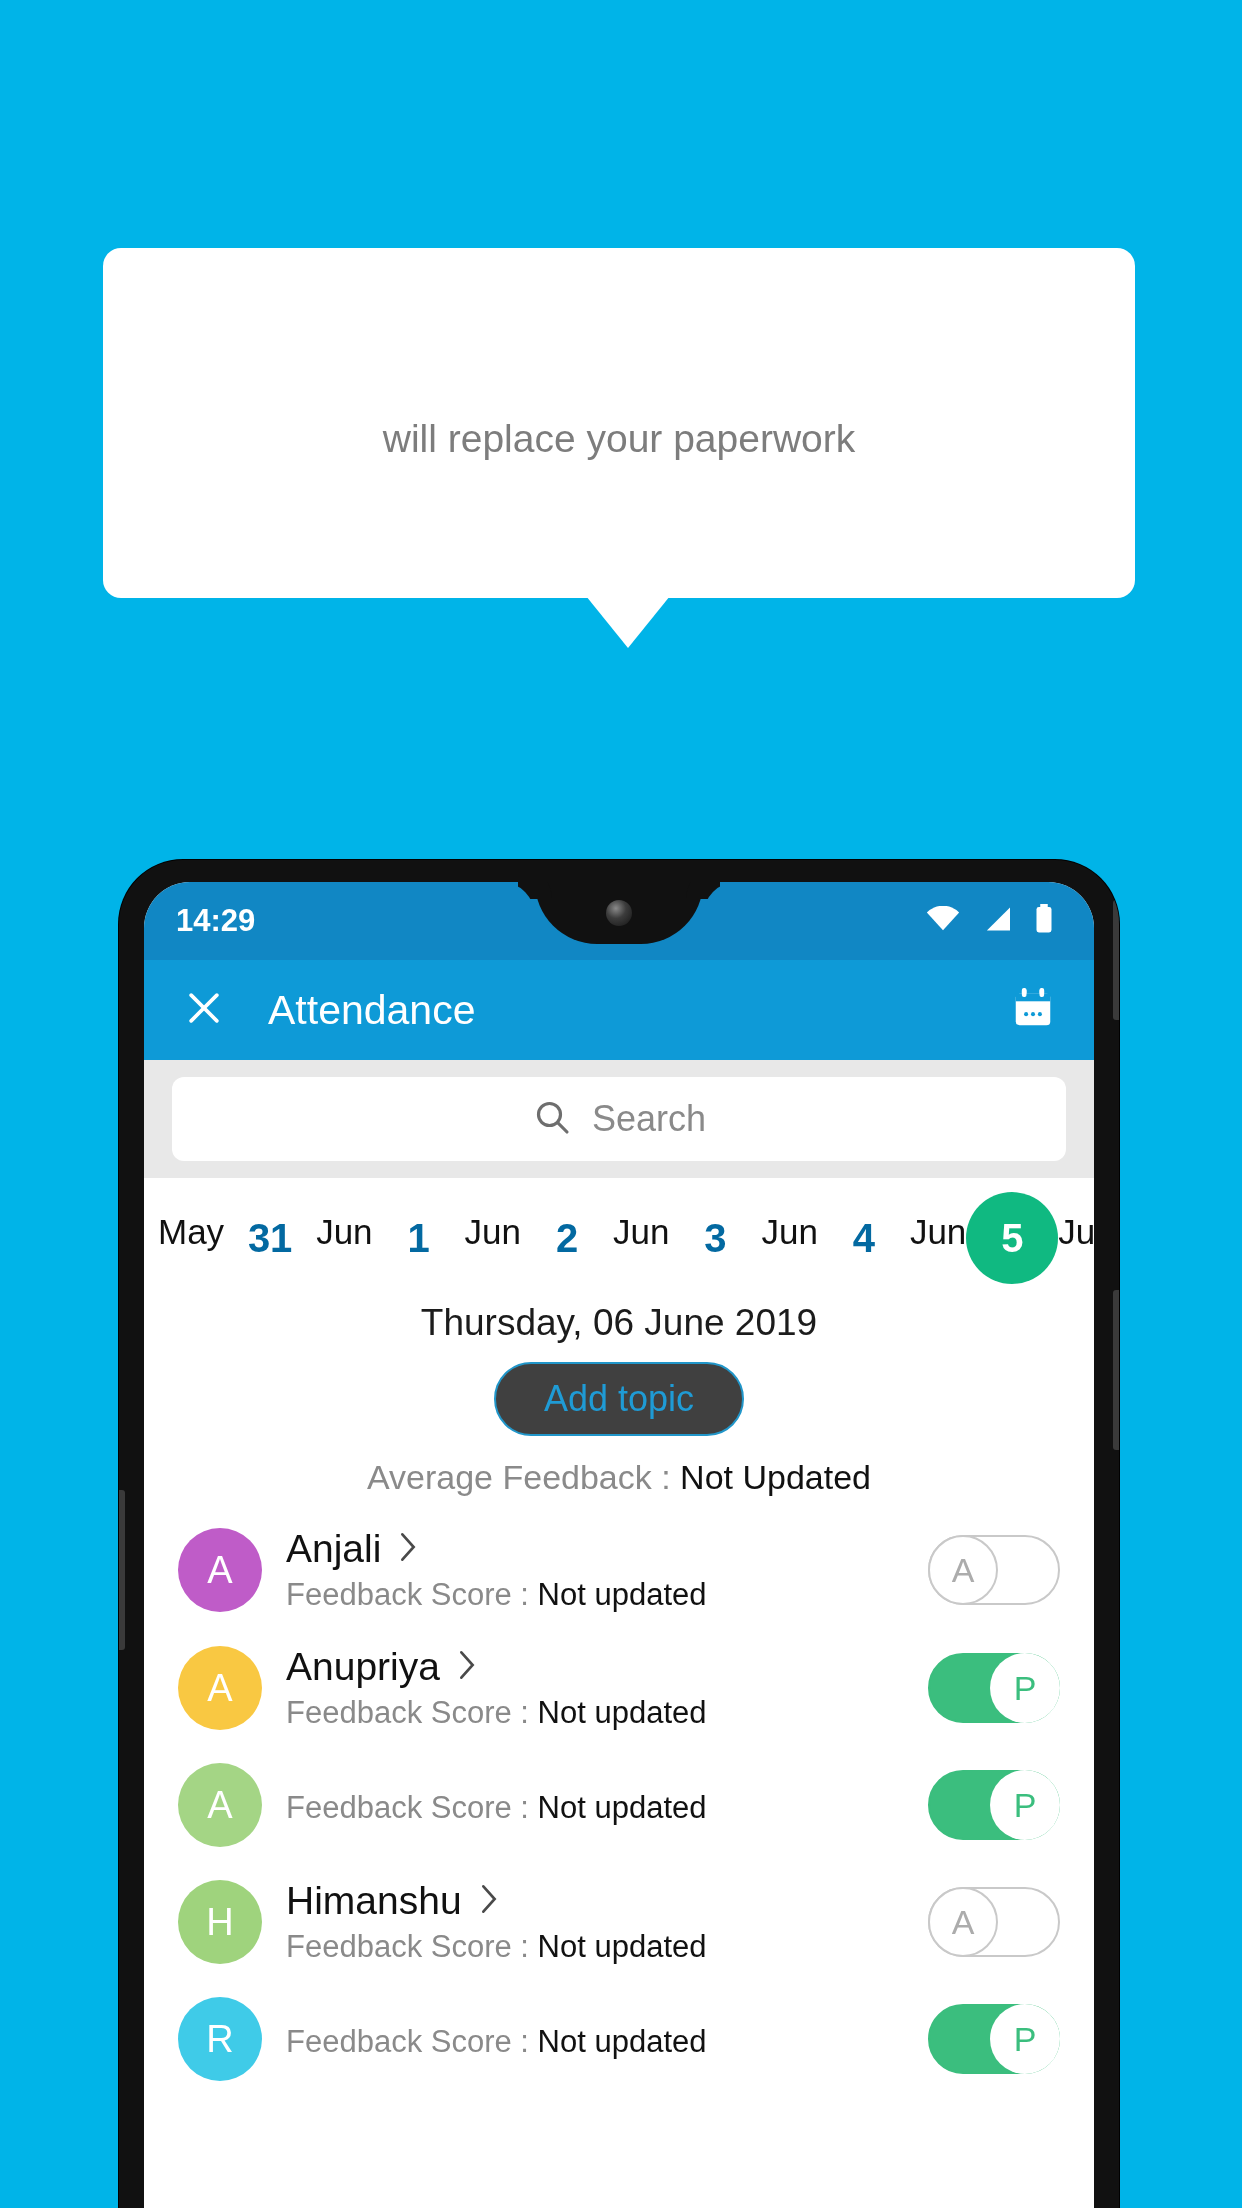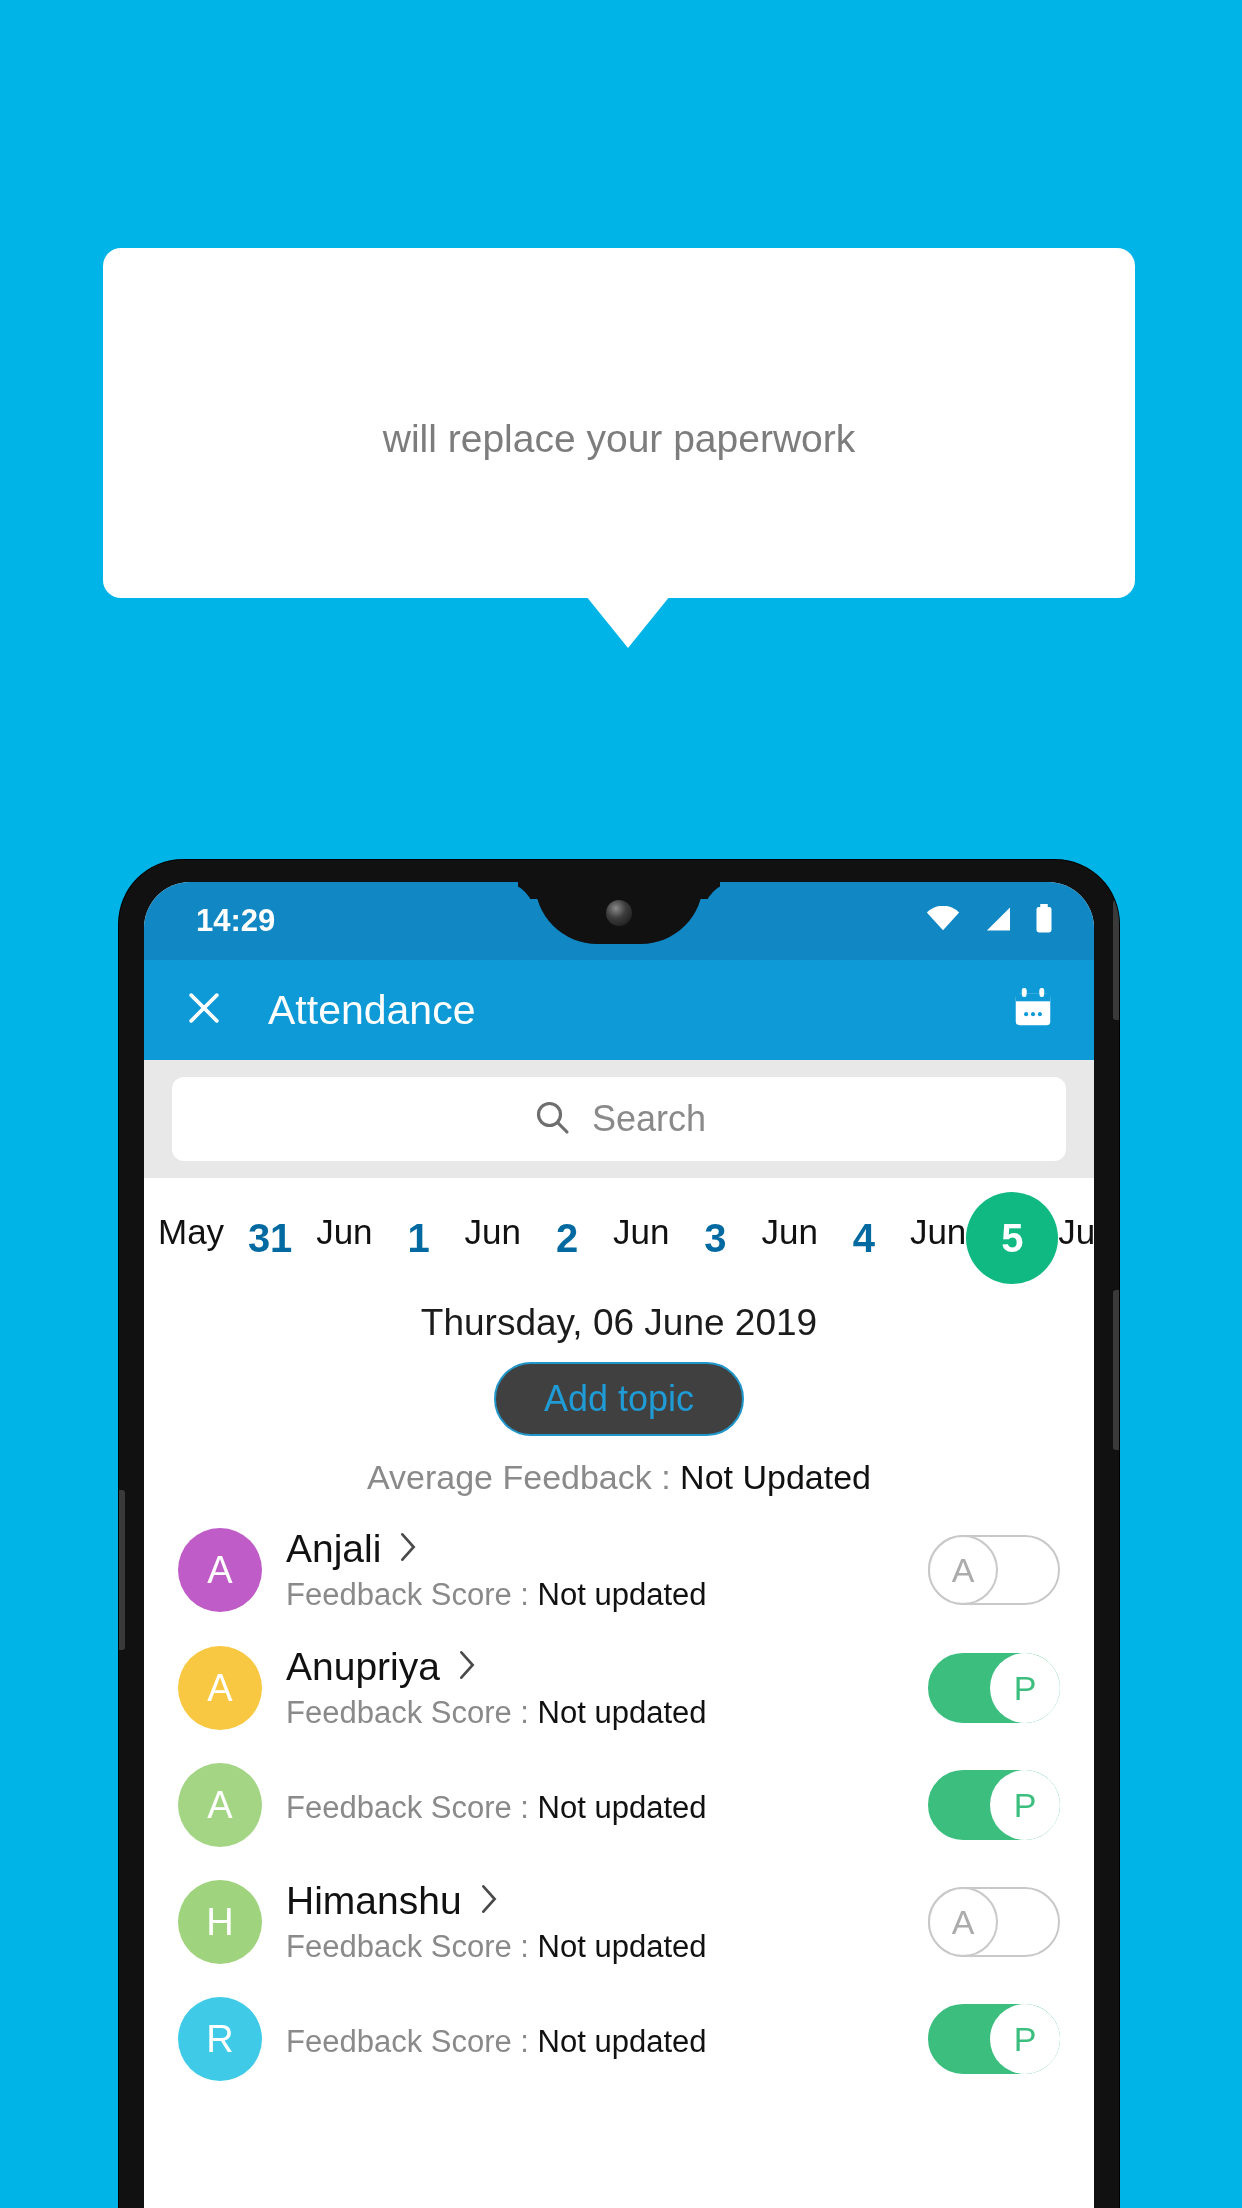--- a/index.html
+++ b/index.html
@@ -70,21 +70,21 @@
 
   
   #status-bar {
     position:relative;
     height:78px;
     background:#1187C4;
     color:#ffffff;
   }
   #status-time {
     position:absolute;
-    left:52px; top:50%;
+    left:32px; top:50%;
     transform:translateY(-50%);
     font-size:31px;
     font-weight:700;
   }
   #status-icons {
     position:absolute;
     right:40px; top:50%;
     transform:translateY(-50%);
     display:flex; align-items:center; gap:22px;
   }

